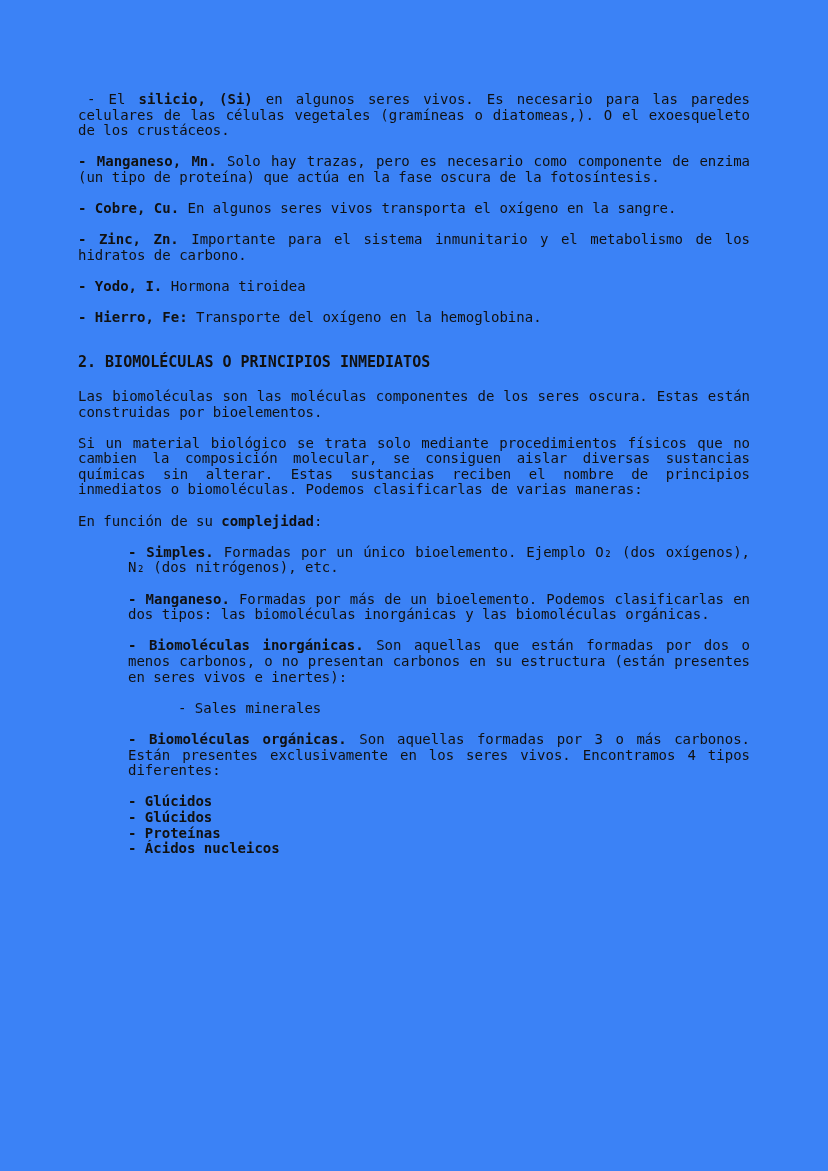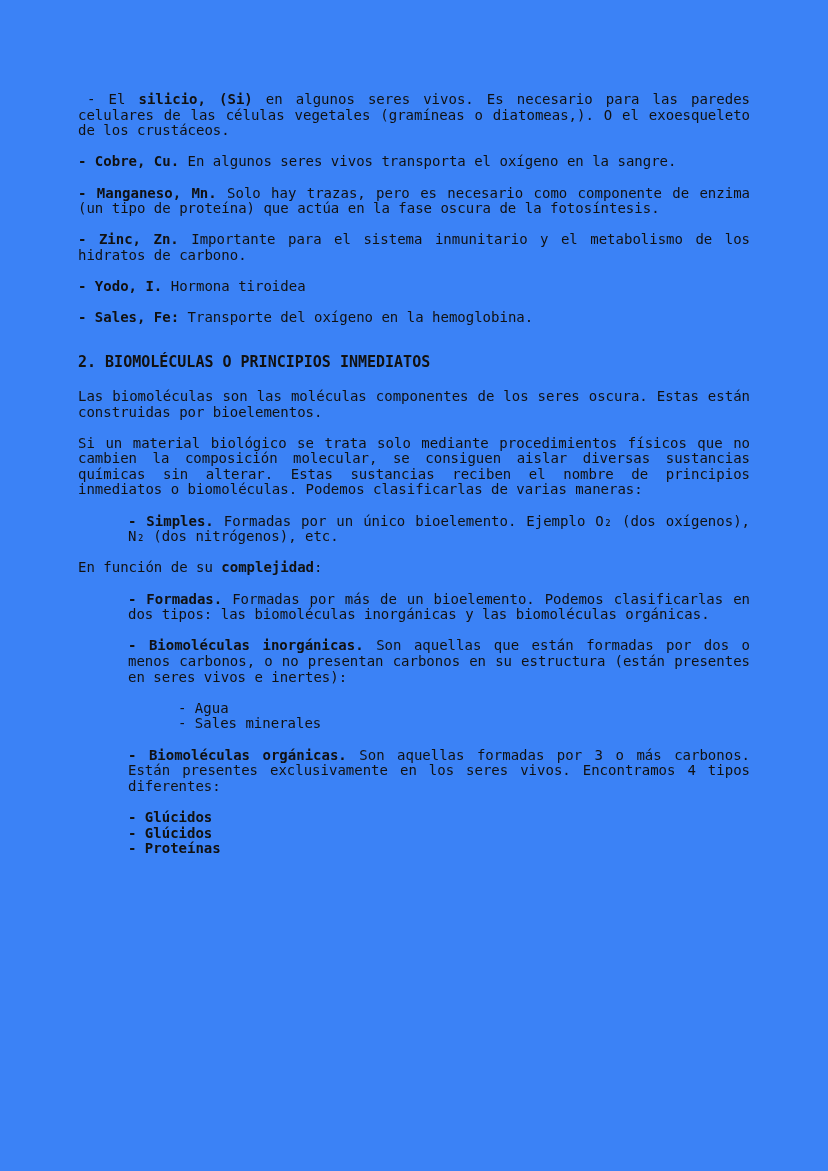--- a/index.html
+++ b/index.html
@@ -38,47 +38,47 @@
     margin: 28px 0 18px 0;
   }
 </style>
 </head>
 <body>
 
 <div class="page">
 
   <div class="para first-indent"><span>- El </span><span class="b">silicio, (Si)</span><span> en algunos seres vivos. Es necesario para las paredes celulares de las células vegetales (gramíneas o diatomeas,). O el exoesqueleto de los crustáceos.</span></div>
 
+  <div class="para"><span class="b">- Manganeso, Mn.</span><span> Solo hay trazas, pero es necesario como componente de enzima (un tipo de proteína) que actúa en la fase oscura de la fotosíntesis.</span></div>
+
   <div class="para"><span class="b">- Cobre, Cu.</span><span> En algunos seres vivos transporta el oxígeno en la sangre.</span></div>
-
-  <div class="para"><span class="b">- Manganeso, Mn.</span><span> Solo hay trazas, pero es necesario como componente de enzima (un tipo de proteína) que actúa en la fase oscura de la fotosíntesis.</span></div>
 
   <div class="para"><span class="b">- Zinc, Zn.</span><span> Importante para el sistema inmunitario y el metabolismo de los hidratos de carbono.</span></div>
 
   <div class="para"><span class="b">- Yodo, I.</span><span> Hormona tiroidea</span></div>
 
-  <div class="para"><span class="b">- Sales, Fe:</span><span> Transporte del oxígeno en la hemoglobina.</span></div>
+  <div class="para"><span class="b">- Hierro, Fe:</span><span> Transporte del oxígeno en la hemoglobina.</span></div>
 
   <h2 class="heading">2. BIOMOLÉCULAS O PRINCIPIOS INMEDIATOS</h2>
 
   <div class="para"><span>Las biomoléculas son las moléculas componentes de los seres oscura. Estas están construidas por bioelementos.</span></div>
 
   <div class="para"><span>Si un material biológico se trata solo mediante procedimientos físicos que no cambien la composición molecular, se consiguen aislar diversas sustancias químicas sin alterar. Estas sustancias reciben el nombre de principios inmediatos o biomoléculas. Podemos clasificarlas de varias maneras:</span></div>
 
+  <div class="para"><span>En función de su </span><span class="b">complejidad</span><span>:</span></div>
+
   <div class="para indent1"><span class="b">- Simples.</span><span> Formadas por un único bioelemento. Ejemplo O₂ (dos oxígenos), N₂ (dos nitrógenos), etc.</span></div>
 
-  <div class="para"><span>En función de su </span><span class="b">complejidad</span><span>:</span></div>
-
-  <div class="para indent1"><span class="b">- Formadas.</span><span> Formadas por más de un bioelemento. Podemos clasificarlas en dos tipos: las biomoléculas inorgánicas y las biomoléculas orgánicas.</span></div>
+  <div class="para indent1"><span class="b">- Manganeso.</span><span> Formadas por más de un bioelemento. Podemos clasificarlas en dos tipos: las biomoléculas inorgánicas y las biomoléculas orgánicas.</span></div>
 
 
   <div class="para indent1"><span class="b">- Biomoléculas inorgánicas.</span><span> Son aquellas que están formadas por dos o menos carbonos, o no presentan carbonos en su estructura  (están presentes en seres vivos e inertes):</span></div>
 
-  <div class="para indent2 tight"><span>- Agua</span></div>
   <div class="para indent2 after-gap"><span>- Sales minerales</span></div>
 
   <div class="para indent1"><span class="b">- Biomoléculas orgánicas.</span><span> Son aquellas formadas por 3 o más carbonos. Están presentes exclusivamente en los seres vivos. Encontramos 4 tipos diferentes:</span></div>
 
   <div class="para indent1 tight"><span class="b">- Glúcidos</span></div>
   <div class="para indent1 tight"><span class="b">- Glúcidos</span></div>
   <div class="para indent1 tight"><span class="b">- Proteínas</span></div>
+  <div class="para indent1 tight"><span class="b">- Ácidos nucleicos</span></div>
 
 </div>
 
 </body></html>

